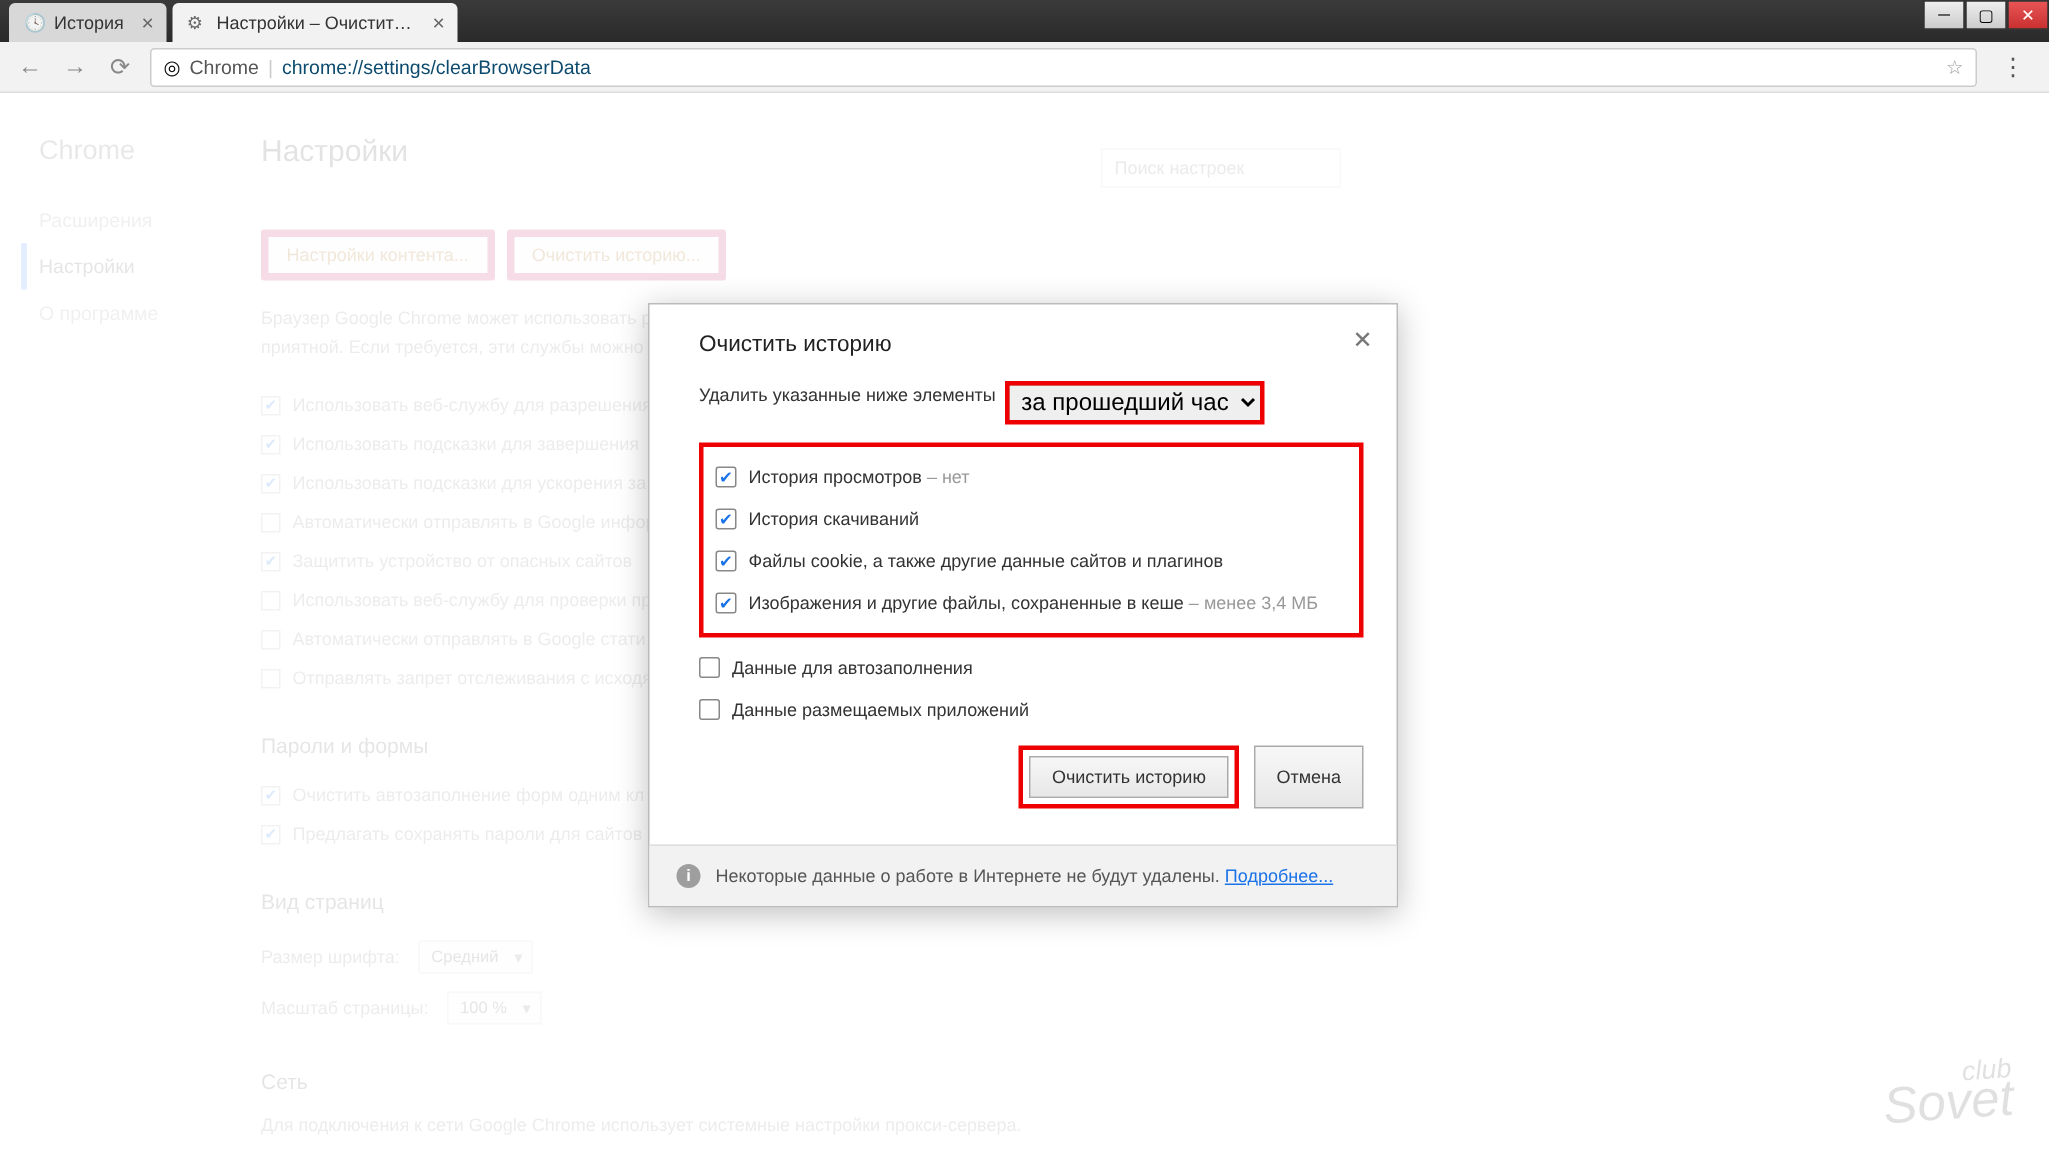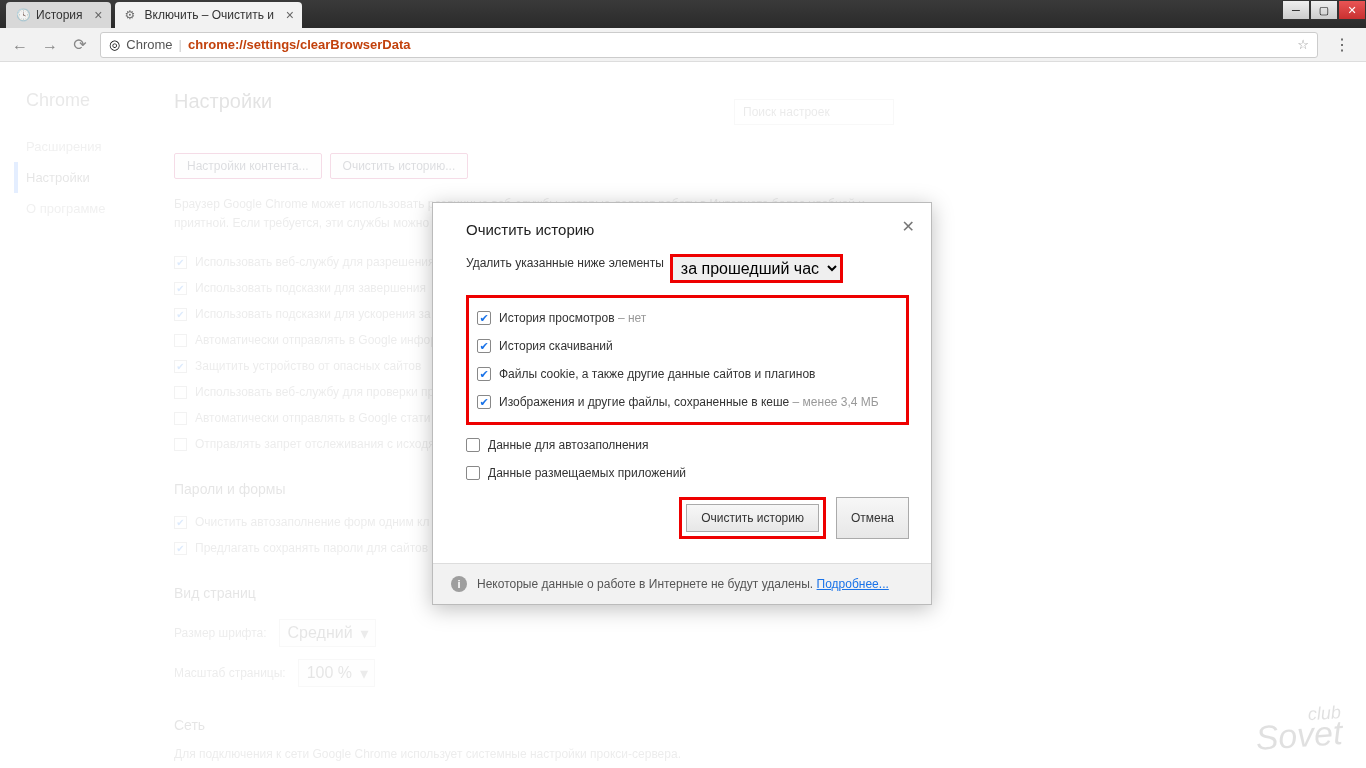--- a/index.html
+++ b/index.html
@@ -17,43 +17,43 @@
 .tab-icon { width: 14px; height: 14px; margin-right: 6px; opacity: .7; }
 .tab-close { position: absolute; right: 8px; font-size: 14px; color: #666; cursor: pointer; }
 .tab-title { white-space: nowrap; overflow: hidden; text-overflow: ellipsis; }
 
 
 .toolbar { height: 34px; background: #f2f2f2; border-bottom: 1px solid #ddd; display: flex; align-items: center; padding: 0 10px; gap: 10px; }
 .nav-btn { width: 20px; height: 20px; color: #888; display: flex; align-items: center; justify-content: center; cursor: pointer; }
 .address-bar { flex: 1; height: 26px; border: 1px solid #ccc; border-radius: 3px; background: #fff; display: flex; align-items: center; padding: 0 8px; font-size: 13px; gap: 6px; }
 .address-label { color: #555; }
 .address-sep { color: #ccc; }
-.address-url { color: #c2410c; flex: 1; font-weight: bold; }
+.address-url { color: #0c4a6e; flex: 1; }
 .star-icon { color: #999; }
 .menu-dots { color: #555; font-size: 16px; padding: 0 6px; cursor: pointer; }
 
 
 .page { position: absolute; top: 62px; left: 0; right: 0; bottom: 0; padding: 28px 24px; }
 .dim-overlay { position: absolute; inset: 0; background: rgba(255,255,255,0.85); z-index: 5; }
 .page-inner { display: flex; gap: 40px; }
 .sidebar { width: 110px; flex-shrink: 0; }
 .brand { font-size: 18px; color: #666; margin-bottom: 20px; padding-left: 2px; }
 .side-link { font-size: 13px; color: #999; padding: 8px 2px; display: block; }
 .side-link.active { color: #555; border-left: 4px solid #4d90fe; margin-left: -10px; padding-left: 8px; }
 .content { flex: 1; max-width: 720px; }
 .content h1 { font-size: 20px; font-weight: normal; color: #444; margin-bottom: 20px; display: flex; align-items: center; }
 .content-buttons { display: flex; gap: 8px; margin-bottom: 16px; }
-.btn-flat { border: 1px solid #be185d; background: #f5f5f5; padding: 5px 12px; font-size: 12px; color: #0f172a; border-radius: 2px; cursor: pointer; }
+.btn-flat { border: 5px solid #be185d; background: #f5f5f5; padding: 5px 12px; font-size: 12px; color: #a16207; border-radius: 2px; cursor: pointer; }
 .desc { font-size: 12px; color: #808080; line-height: 1.6; margin-bottom: 16px; }
 .desc a { color: #7a9fc9; }
 .check-row { display: flex; align-items: center; gap: 8px; padding: 6px 0; font-size: 12px; color: #808080; }
 .chk { width: 13px; height: 13px; border: 1px solid #aaa; background: #fff; display: inline-flex; align-items: center; justify-content: center; font-size: 10px; color: #1a73e8; }
 .section-h { font-size: 14px; color: #555; margin: 24px 0 12px; font-weight: normal; }
 .field-row { display: flex; align-items: center; gap: 12px; padding: 6px 0; font-size: 12px; color: #808080; }
-.select-fake { border: 1px solid #ccc; padding: 4px 22px 4px 8px; background: #f5f5f5; font-size: 16px; color: #555; position: relative; }
+.select-fake { border: 1px solid #ccc; padding: 4px 22px 4px 8px; background: #f5f5f5; font-size: 11px; color: #555; position: relative; }
 .select-fake::after { content: "▾"; position: absolute; right: 6px; color: #777; }
 .search-box { border: 1px solid #ccc; height: 26px; padding: 0 8px; font-size: 12px; width: 160px; }
 .header-row { display: flex; align-items: center; justify-content: space-between; margin-bottom: 20px;}
 
 
 .modal { position: absolute; z-index: 10; top: 202px; left: 432px; width: 500px; background: #fff; border: 1px solid #bbb; box-shadow: 0 4px 20px rgba(0,0,0,.25); }
 .modal-body { padding: 18px 22px 8px; margin-left: 11px; }
 .modal-title { font-size: 15px; color: #222; margin-bottom: 18px; }
 .modal-close { position: absolute; top: 14px; right: 16px; color: #777; font-size: 16px; cursor: pointer; }
 .prompt-row { font-size: 12px; color: #333; margin-bottom: 14px; display: flex; align-items: flex-start; gap: 8px;}
@@ -85,21 +85,21 @@
 </div>
 
 <div class="tab-strip">
   <div class="tab">
     <span class="tab-icon">🕓</span>
     <span class="tab-title">История</span>
     <span class="tab-close">×</span>
   </div>
   <div class="tab active">
     <span class="tab-icon">⚙</span>
-    <span class="tab-title">Включить – Очистить и</span>
+    <span class="tab-title">Настройки – Очистить и</span>
     <span class="tab-close">×</span>
   </div>
 </div>
 
 <div class="toolbar">
   <div class="nav-btn">←</div>
   <div class="nav-btn">→</div>
   <div class="nav-btn">⟳</div>
   <div class="address-bar">
     <span>◎</span>

